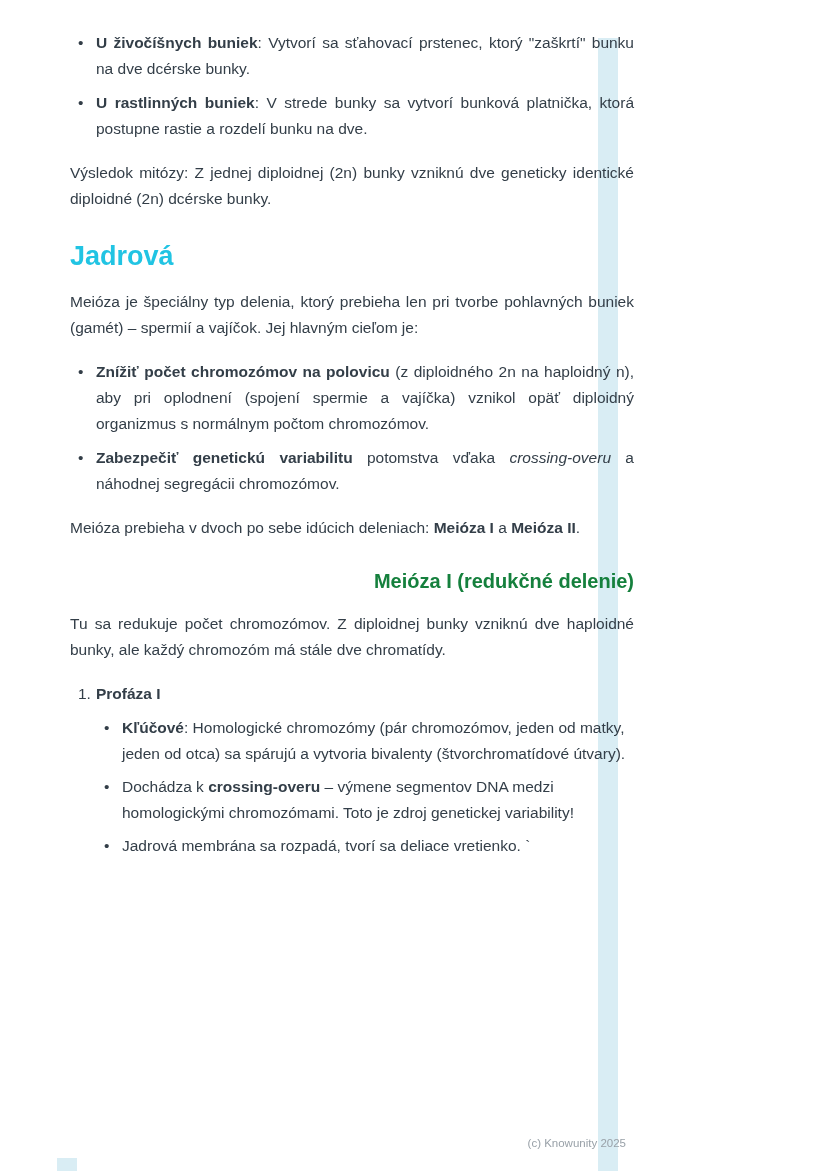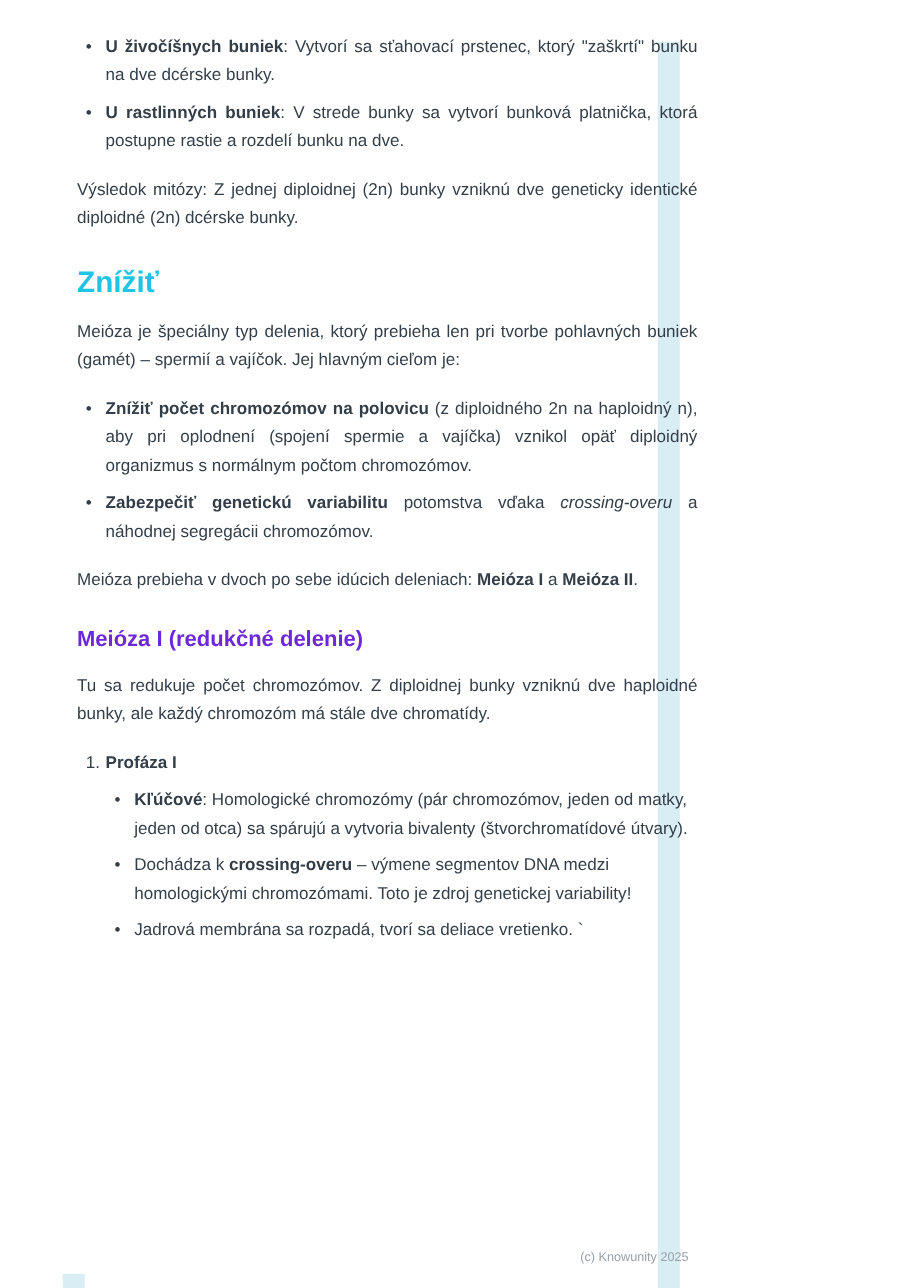--- a/index.html
+++ b/index.html
@@ -76,25 +76,26 @@
   }
 
   h1.h-cyan {
     color: #21c4e3;
     font-size: 27px;
     line-height: 32px;
     font-weight: 700;
     margin: 28px 0 17px 0;
   }
   h2.h-cyan2 {
-    color: #6d28d9;
+    color: #15803d;
     font-size: 20px;
     line-height: 26px;
     font-weight: 700;
     margin: 27px 0 17px 0;
+    text-align: right;
   }
 
   ol.nlist {
     list-style: none;
     margin: 0;
     padding: 0;
   }
   ol.nlist > li.nitem {
     position: relative;
     padding-left: 26px;
@@ -143,21 +144,21 @@
 
   <main class="content">
 
     <ul class="blist">
       <li><strong>U živočíšnych buniek</strong><span>: Vytvorí sa sťahovací prstenec, ktorý "zaškrtí" bunku na dve dcérske bunky.</span></li>
       <li><strong>U rastlinných buniek</strong><span>: V strede bunky sa vytvorí bunková platnička, ktorá postupne rastie a rozdelí bunku na dve.</span></li>
     </ul>
 
     <p>Výsledok mitózy: Z jednej diploidnej (2n) bunky vzniknú dve geneticky identické diploidné (2n) dcérske bunky.</p>
 
-    <h1 class="h-cyan">Znížiť</h1>
+    <h1 class="h-cyan">Jadrová</h1>
 
     <p>Meióza je špeciálny typ delenia, ktorý prebieha len pri tvorbe pohlavných buniek (gamét) – spermií a vajíčok. Jej hlavným cieľom je:</p>
 
     <ul class="blist">
       <li><strong>Znížiť počet chromozómov na polovicu</strong><span> (z diploidného 2n na haploidný n), aby pri oplodnení (spojení spermie a vajíčka) vznikol opäť diploidný organizmus s normálnym počtom chromozómov.</span></li>
       <li><strong>Zabezpečiť genetickú variabilitu</strong><span> potomstva vďaka </span><em>crossing-overu</em><span> a náhodnej segregácii chromozómov.</span></li>
     </ul>
 
     <p><span>Meióza prebieha v dvoch po sebe idúcich deleniach: </span><strong>Meióza I</strong><span> a </span><strong>Meióza II</strong><span>.</span></p>
 

